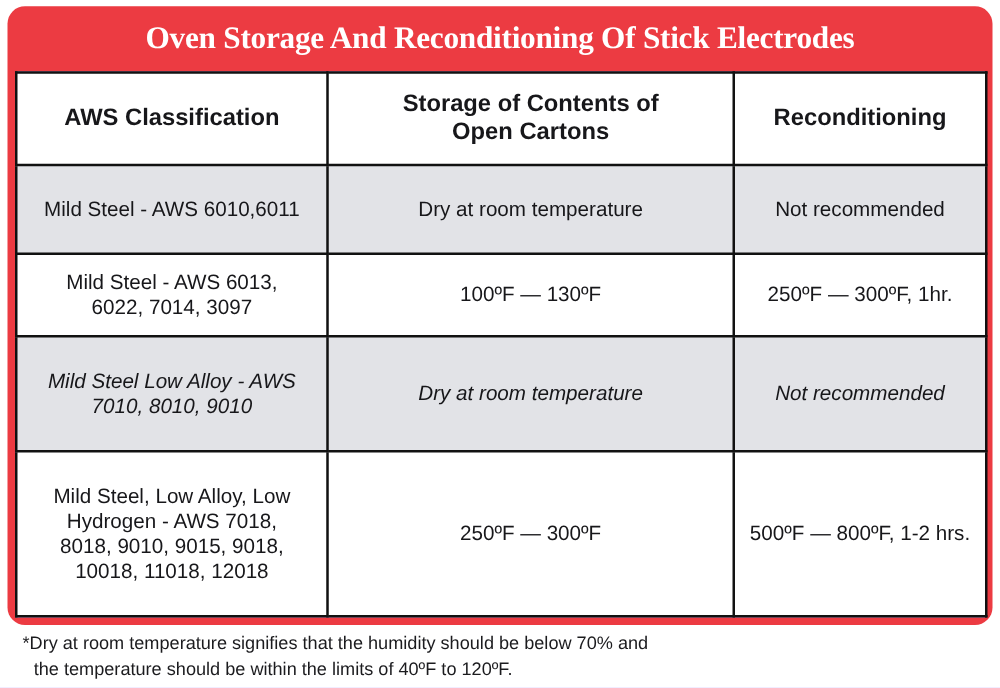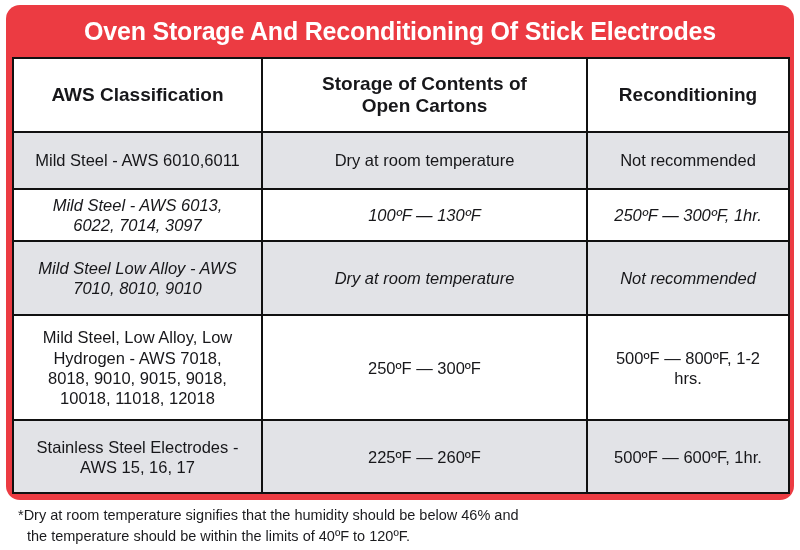--- a/index.html
+++ b/index.html
@@ -40,20 +40,21 @@
     top: 0;
     width: 100%;
     height: 52px;
     line-height: 52px;
     text-align: center;
     color: #ffffff;
     font-size: 25px;
     font-weight: bold;
     letter-spacing: -0.2px;
     white-space: nowrap;
+    font-family: Liberation Serif, serif;
   }
 
   
   .table-wrap {
     position: absolute;
     left: 6px;
     top: 52px;
     width: 776px;
     height: 437px;
     box-sizing: border-box;
@@ -62,21 +63,21 @@
 
   table.grid {
     width: 100%;
     height: 100%;
     border-collapse: collapse;
     table-layout: fixed;
   }
 
   table.grid td, table.grid th {
     border: 2px solid #111111;
-    padding: 3px 16px;
+    padding: 3px 6px;
     text-align: center;
     vertical-align: middle;
     font-size: 16.5px;
     color: #17171a;
     line-height: 1.22;
     background: #ffffff;
   }
 
   table.grid th {
     font-size: 19px;
@@ -90,21 +91,21 @@
     background: #E2E3E7;
   }
 
   
   col.c1 { width: 249px; }
   col.c2 { width: 325px; }
   col.c3 { width: 202px; }
 
   tr.r-head { height: 74px; }
   tr.r1 { height: 54px; }
-  tr.r2 { height: 50px; font-style: italic; }
+  tr.r2 { height: 50px; }
   tr.r3 { height: 70px; font-style: italic; }
   tr.r4 { height: 100px; margin-left: 36px; }
   tr.r5 { height: 69px; }
 
   .cell-line { display: block; }
 
   
   .footnote {
     position: absolute;
     left: 18px;
@@ -195,36 +196,24 @@
               <span class="cell-line">10018, 11018, 12018</span>
             </td>
             <td>
               <span class="cell-line">250ºF — 300ºF</span>
             </td>
             <td>
               <span class="cell-line">500ºF — 800ºF, 1-2 hrs.</span>
             </td>
           </tr>
 
-          <tr class="r5 shaded">
-            <td>
-              <span class="cell-line">Stainless Steel Electrodes -</span>
-              <span class="cell-line">AWS 15, 16, 17</span>
-            </td>
-            <td>
-              <span class="cell-line">225ºF — 260ºF</span>
-            </td>
-            <td>
-              <span class="cell-line">500ºF — 600ºF, 1hr.</span>
-            </td>
-          </tr>
 
         </tbody>
       </table>
     </div>
   </div>
 
   <div class="footnote">
-    <span class="fn-line">*Dry at room temperature signifies that the humidity should be below 46% and</span>
+    <span class="fn-line">*Dry at room temperature signifies that the humidity should be below 70% and</span>
     <span class="fn-line indent">the temperature should be within the limits of 40ºF to 120ºF.</span>
   </div>
 
 </div>
 
 </body></html>

